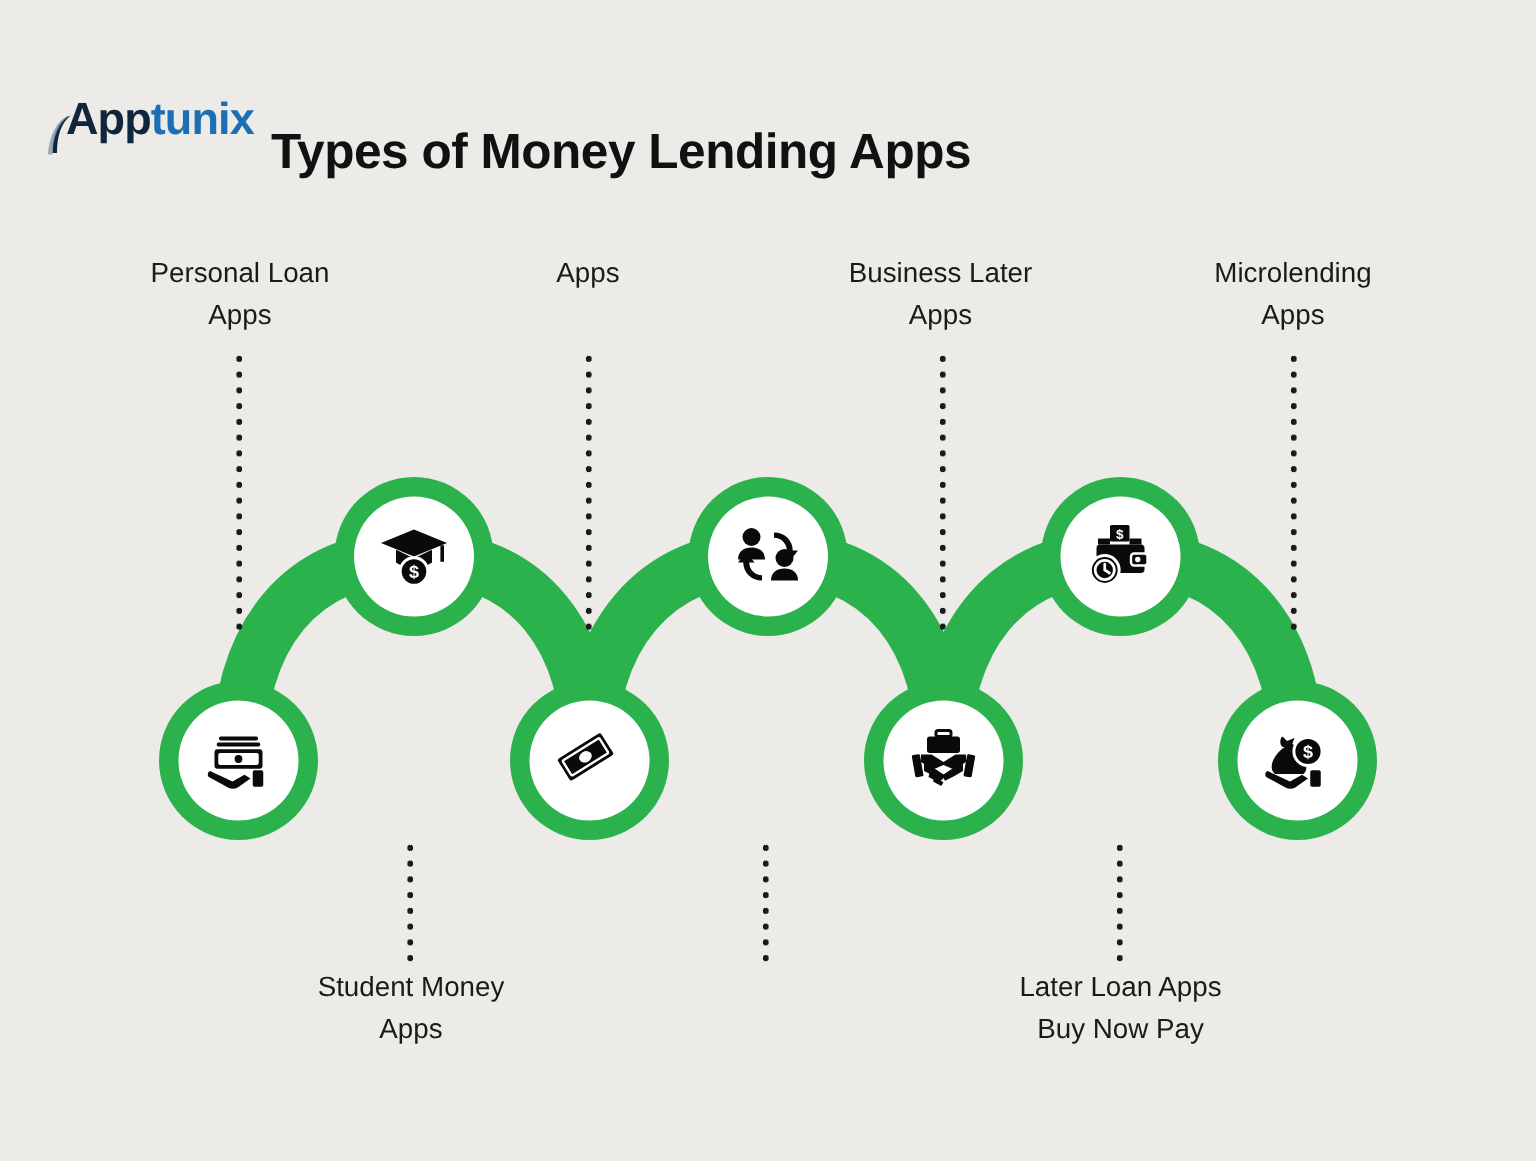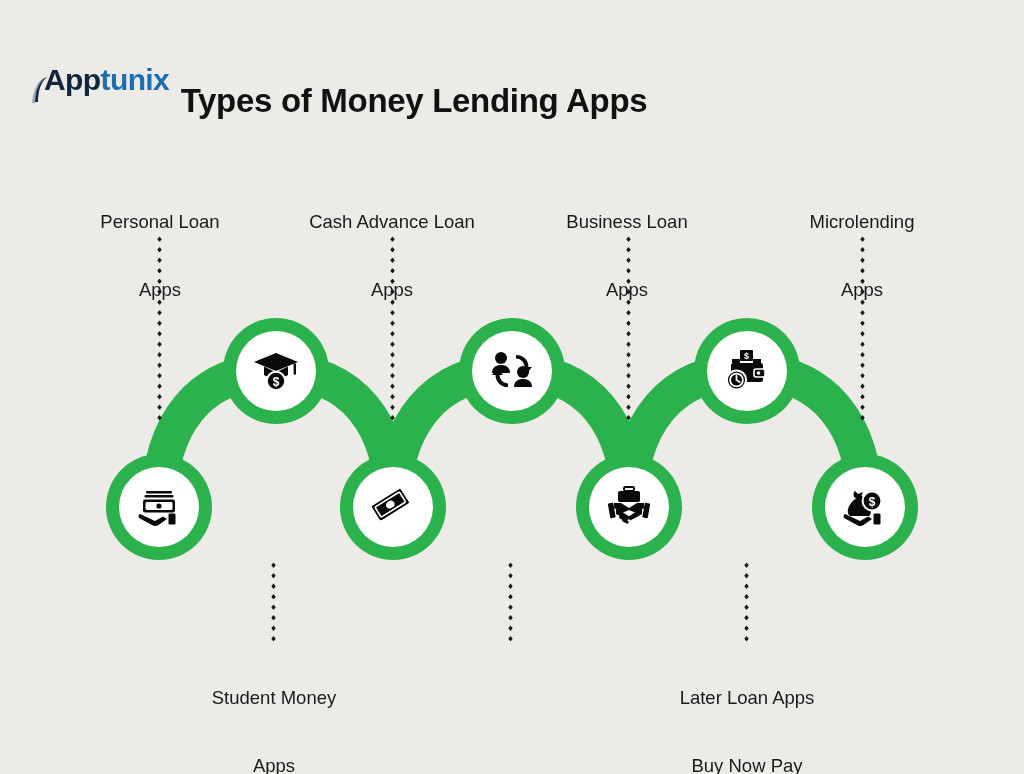--- a/index.html
+++ b/index.html
@@ -60,21 +60,21 @@
 
   
   .label {
     position: absolute;
     text-align: center;
     font-size: 18.5px;
     line-height: 28px;
     color: #1a1a1a;
     width: 230px;
   }
-  .label .ln { display: block; margin-top: 40px; }
+  .label .ln { display: block; }
 
   
   .dots {
     position: absolute;
     width: 5px;
     background-image: radial-gradient(circle, #1a1a1a 1.9px, rgba(0,0,0,0) 2.2px);
     background-size: 5px 10.5px;
     background-repeat: repeat-y;
     background-position: center top;
   }
@@ -163,25 +163,24 @@
   <div class="dots" style="left:508px; top:560px; height:86px;"></div>
   <div class="dots" style="left:626px; top:234px; height:186px;"></div>
   <div class="dots" style="left:744px; top:560px; height:86px;"></div>
   <div class="dots" style="left:860px; top:234px; height:186px;"></div>
 
   <div class="label" style="left:45px; top:168px;">
     <span class="ln">Personal Loan</span>
     <span class="ln">Apps</span>
   </div>
   <div class="label" style="left:277px; top:168px;">
-    <span class="ln">Cash Advance Loan</span>
     <span class="ln">Apps</span>
   </div>
   <div class="label" style="left:512px; top:168px;">
-    <span class="ln">Business Loan</span>
+    <span class="ln">Business Later</span>
     <span class="ln">Apps</span>
   </div>
   <div class="label" style="left:747px; top:168px;">
     <span class="ln">Microlending</span>
     <span class="ln">Apps</span>
   </div>
 
   <div class="label" style="left:159px; top:644px;">
     <span class="ln">Student Money</span>
     <span class="ln">Apps</span>

